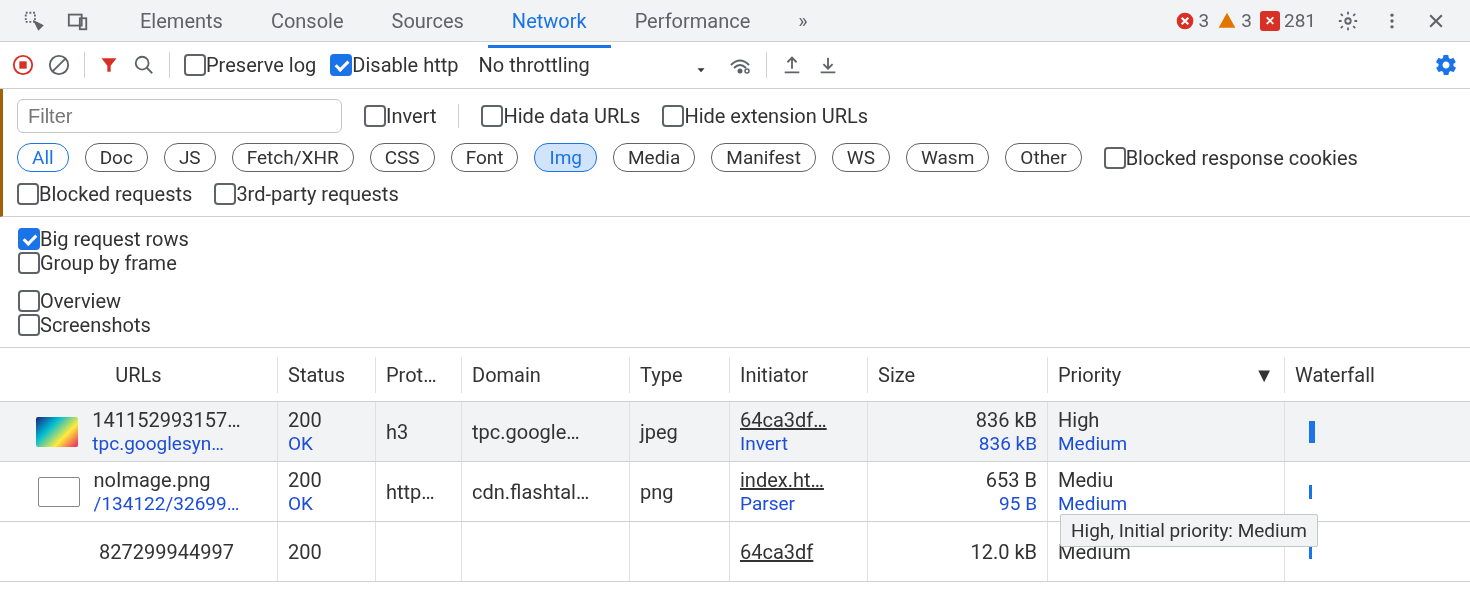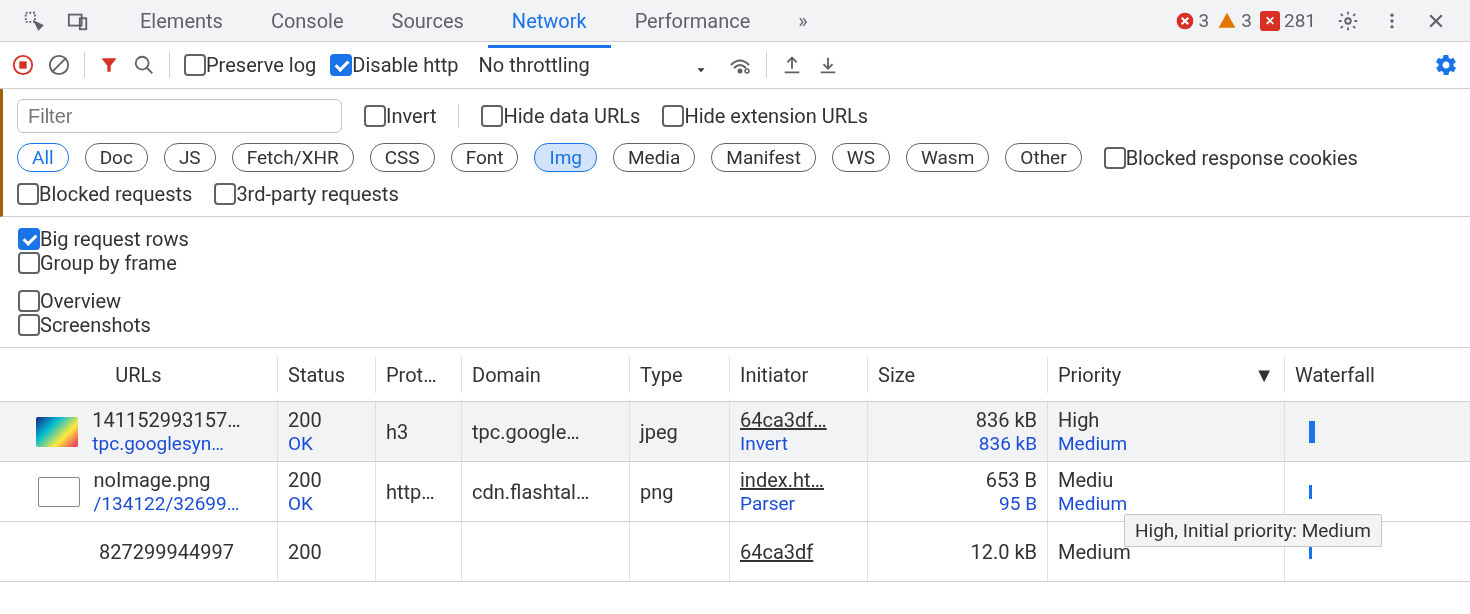--- a/index.html
+++ b/index.html
@@ -386,14 +386,14 @@
         </div>
         <div class="td c-pri">
           <span>Medium</span>
           <span class="sub"></span>
         </div>
         <div class="td c-wf" style="border-right:none">
           <div class="wfbar sm"></div>
         </div>
       </div>
     </div>
-  <div class="tooltip" style="left:1124px; top:166px;">High, Initial priority: Medium</div>
+  <div class="tooltip" style="left:1060px; top:166px;">High, Initial priority: Medium</div>
 </div>
 
 </body></html>

